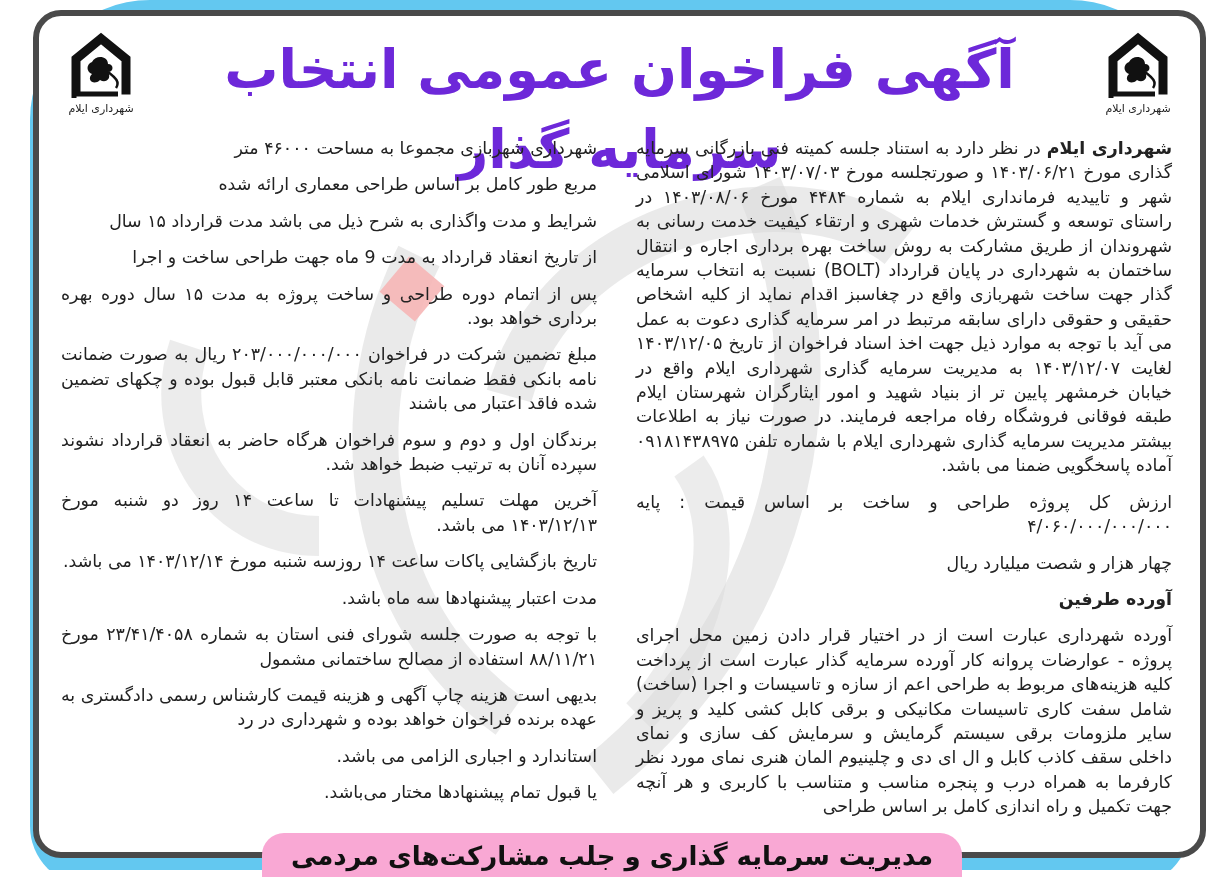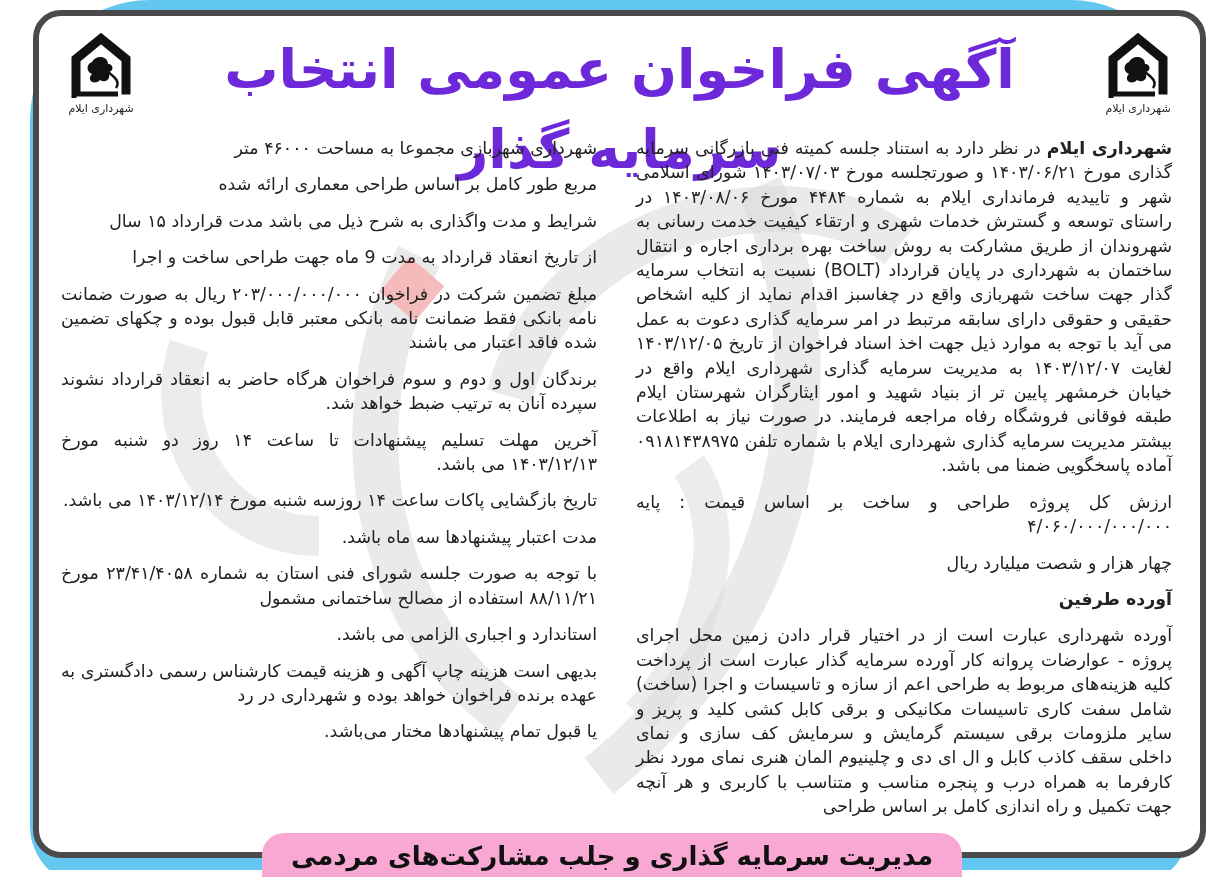--- a/index.html
+++ b/index.html
@@ -73,25 +73,26 @@
     <p>چهار هزار و شصت میلیارد ریال</p>
     <p class="heading">آورده طرفین</p>
     <p>آورده شهرداری عبارت است از در اختیار قرار دادن زمین محل اجرای پروژه - عوارضات پروانه کار آورده سرمایه گذار عبارت است از پرداخت کلیه هزینه‌های مربوط به طراحی اعم از سازه و تاسیسات و اجرا (ساخت) شامل سفت کاری تاسیسات مکانیکی و برقی کابل کشی کلید و پریز و سایر ملزومات برقی سیستم گرمایش و سرمایش کف سازی و نمای داخلی سقف کاذب کابل و ال ای دی و چلینیوم المان هنری نمای مورد نظر کارفرما به همراه درب و پنجره مناسب و متناسب با کاربری و هر آنچه جهت تکمیل و راه اندازی کامل بر اساس طراحی</p>
   </div>
 
   <div class="col left">
     <p>شهرداری شهربازی مجموعا به مساحت ۴۶۰۰۰ متر</p>
     <p>مربع طور کامل بر اساس طراحی معماری ارائه شده</p>
     <p>شرایط و مدت واگذاری به شرح ذیل می باشد مدت قرارداد ۱۵ سال</p>
     <p>از تاریخ انعقاد قرارداد به مدت 9 ماه جهت طراحی ساخت و اجرا</p>
+    <p>پس از اتمام دوره طراحی و ساخت پروژه به مدت ۱۵ سال دوره بهره برداری خواهد بود.</p>
     <p>مبلغ تضمین شرکت در فراخوان ۲۰۳/۰۰۰/۰۰۰/۰۰۰ ریال به صورت ضمانت نامه بانکی فقط ضمانت نامه بانکی معتبر قابل قبول بوده و چکهای تضمین شده فاقد اعتبار می باشند</p>
     <p>برندگان اول و دوم و سوم فراخوان هرگاه حاضر به انعقاد قرارداد نشوند سپرده آنان به ترتیب ضبط خواهد شد.</p>
     <p>آخرین مهلت تسلیم پیشنهادات تا ساعت ۱۴ روز دو شنبه مورخ ۱۴۰۳/۱۲/۱۳ می باشد.</p>
     <p>تاریخ بازگشایی پاکات ساعت ۱۴ روزسه شنبه مورخ ۱۴۰۳/۱۲/۱۴ می باشد.</p>
     <p>مدت اعتبار پیشنهادها سه ماه باشد.</p>
     <p>با توجه به صورت جلسه شورای فنی استان به شماره ۲۳/۴۱/۴۰۵۸ مورخ ۸۸/۱۱/۲۱ استفاده از مصالح ساختمانی مشمول</p>
+    <p>بدیهی است هزینه چاپ آگهی و هزینه قیمت کارشناس رسمی دادگستری به عهده برنده فراخوان خواهد بوده و شهرداری در رد</p>
     <p>استاندارد و اجباری الزامی می باشد.</p>
-    <p>بدیهی است هزینه چاپ آگهی و هزینه قیمت کارشناس رسمی دادگستری به عهده برنده فراخوان خواهد بوده و شهرداری در رد</p>
     <p>یا قبول تمام پیشنهادها مختار می‌باشد.</p>
   </div>
 </div>
 
 <div class="footer-tab">مدیریت سرمایه گذاری و جلب مشارکت‌های مردمی شهرداری ایلام</div>
 
 </body></html>

